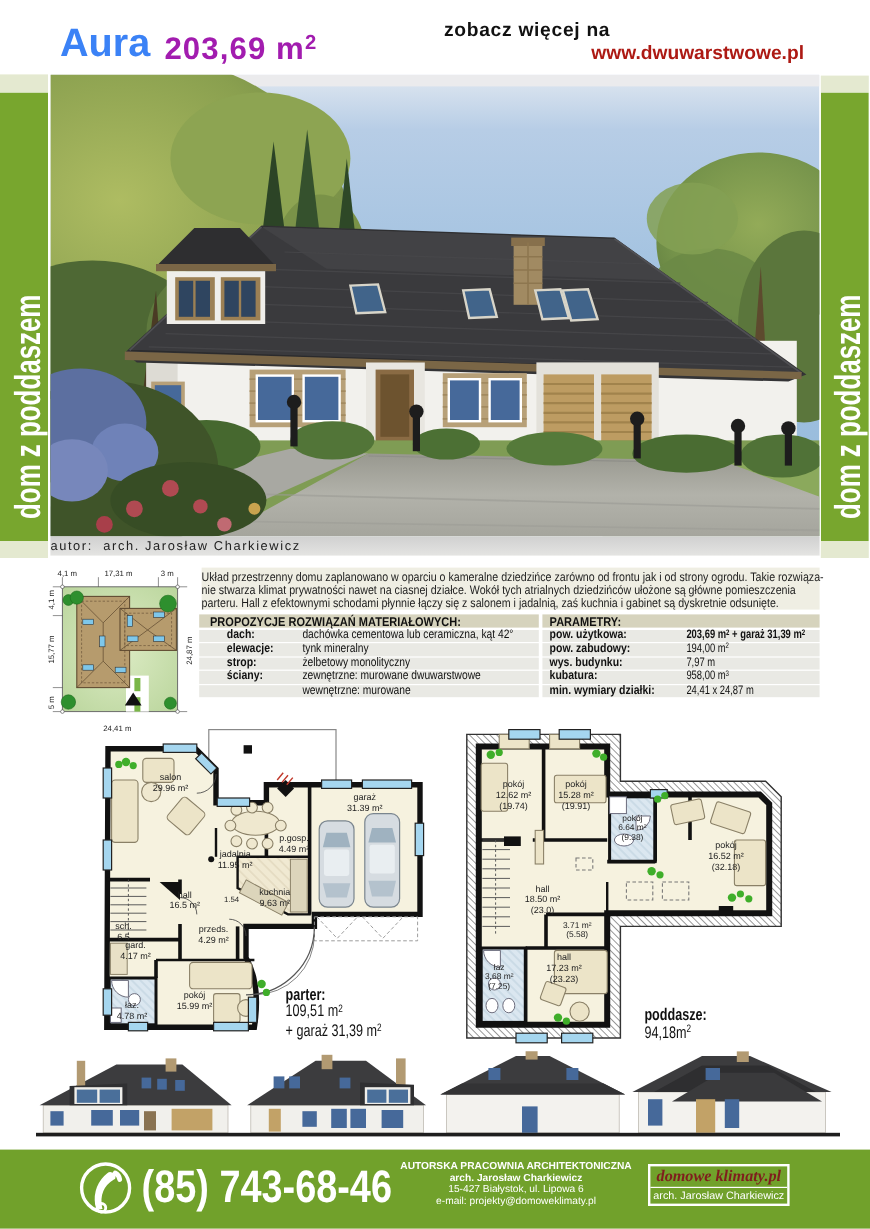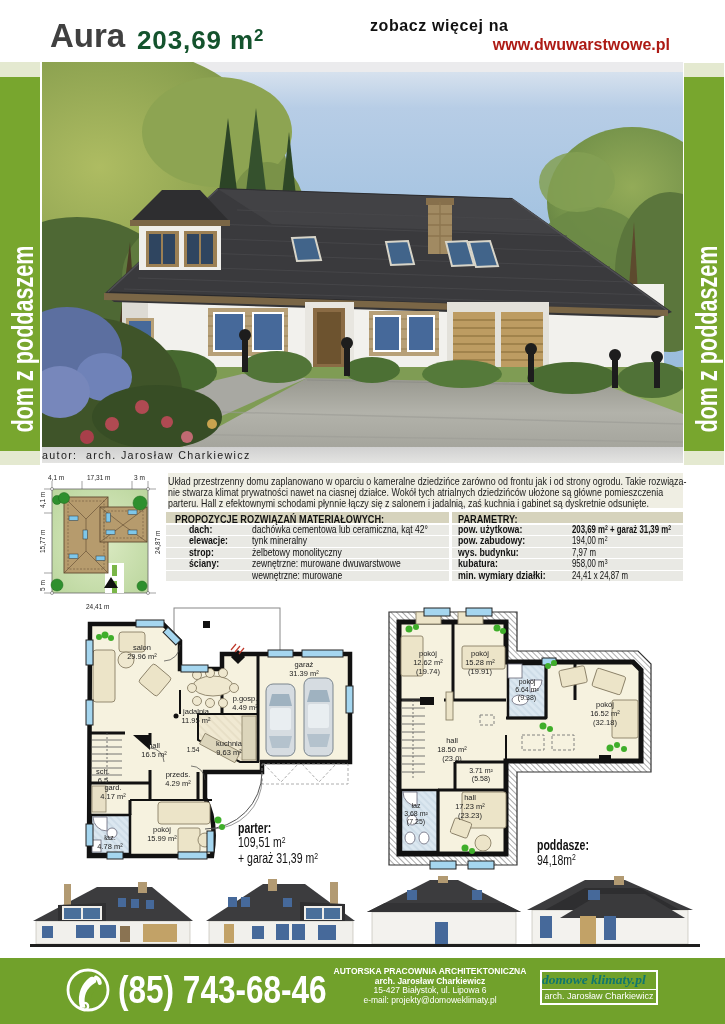--- a/index.html
+++ b/index.html
@@ -4,22 +4,22 @@
 <style>
 html,body{margin:0;padding:0;}
 body{width:725px;height:1024px;position:relative;background:#fff;font-family:"Liberation Sans",sans-serif;overflow:hidden;}
 .abs{position:absolute;}
 sup{font-size:65%;vertical-align:baseline;position:relative;top:-0.45em;}
 .row{position:absolute;background:#e9e9e4;}
 </style>
 </head>
 <body>
 
-<div class="abs" style="left:50px;top:17px;font-size:33px;font-weight:bold;color:#404040;">Aura</div>
-<div class="abs" style="left:137px;top:25px;font-size:26px;font-weight:bold;color:#14532d;letter-spacing:0.9px;">203,69 m<sup>2</sup></div>
+<div class="abs" style="left:50px;top:17px;font-size:33px;font-weight:bold;color:#3b82f6;">Aura</div>
+<div class="abs" style="left:137px;top:25px;font-size:26px;font-weight:bold;color:#a21caf;letter-spacing:0.9px;">203,69 m<sup>2</sup></div>
 <div class="abs" style="left:370px;top:17px;width:300px;text-align:left;font-size:16px;font-weight:bold;color:#111;letter-spacing:0.6px;">zobacz więcej na</div>
 <div class="abs" style="left:370px;top:36px;width:300px;text-align:right;font-size:16px;font-weight:bold;color:#ad1a14;">www.dwuwarstwowe.pl</div>
 
 <div class="abs" style="left:0;top:62px;width:40px;height:15px;background:#e4e9d0;"></div>
 <div class="abs" style="left:0;top:451px;width:40px;height:14px;background:#e4e9d0;"></div>
 <svg class="abs" style="left:0;top:77px;" width="40" height="374" viewBox="0 0 40 374">
   <rect width="40" height="374" fill="#78a62e"></rect>
   <g transform="rotate(-90)">
       <text x="-262" y="33" text-anchor="middle" font-family="Liberation Sans, sans-serif" font-size="30" font-weight="bold" fill="#fff" textLength="187" lengthAdjust="spacingAndGlyphs">dom z poddaszem</text>
     </g>
@@ -669,15 +669,15 @@
   <path d="M 28 15 C 21.5 20 18 28.5 19.5 37.5" stroke="#fff" stroke-width="8.5" fill="none" stroke-linecap="round"></path>
   <path d="M 32.5 19.5 C 25 24 22.5 31 24 39.5" stroke="#71a12b" stroke-width="6" fill="none" stroke-linecap="round"></path>
   <path d="M 32 11.5 C 34 12.5 35.5 14.5 35.8 17" stroke="#fff" stroke-width="4" fill="none" stroke-linecap="round"></path>
   <circle cx="20.5" cy="40.5" r="3.6" fill="none" stroke="#fff" stroke-width="2.4"></circle>
 </svg>
 <div class="abs" style="left:118px;top:969px;width:260px;font-size:38px;font-weight:bold;color:#fff;transform:scale(0.83,1);transform-origin:left center;white-space:nowrap;">(85) 743-68-46</div>
 <div class="abs" style="left:330px;top:967px;width:200px;text-align:center;font-size:8.5px;color:#fff;line-height:9.6px;">
 <b>AUTORSKA PRACOWNIA ARCHITEKTONICZNA<br>arch. Jarosław Charkiewicz</b><br>15-427 Białystok, ul. Lipowa 6<br>e-mail: projekty@domoweklimaty.pl
 </div>
 <div class="abs" style="left:540px;top:970px;width:114px;height:31px;border:2px solid #fff;">
-  <div style="font-family:'Liberation Serif',serif;font-style:italic;font-weight:bold;font-size:13.5px;color:#0f766e;height:17px;line-height:16px;border-bottom:1.5px solid #fff;white-space:nowrap;">domowe klimaty.pl</div>
+  <div style="font-family:'Liberation Serif',serif;font-style:italic;font-weight:bold;font-size:13.5px;color:#7f1d1d;text-align:center;height:17px;line-height:16px;border-bottom:1.5px solid #fff;white-space:nowrap;">domowe klimaty.pl</div>
   <div style="font-size:9px;color:#fff;text-align:center;line-height:13px;white-space:nowrap;">arch. Jarosław Charkiewicz</div>
 </div>
 
 </body></html>

